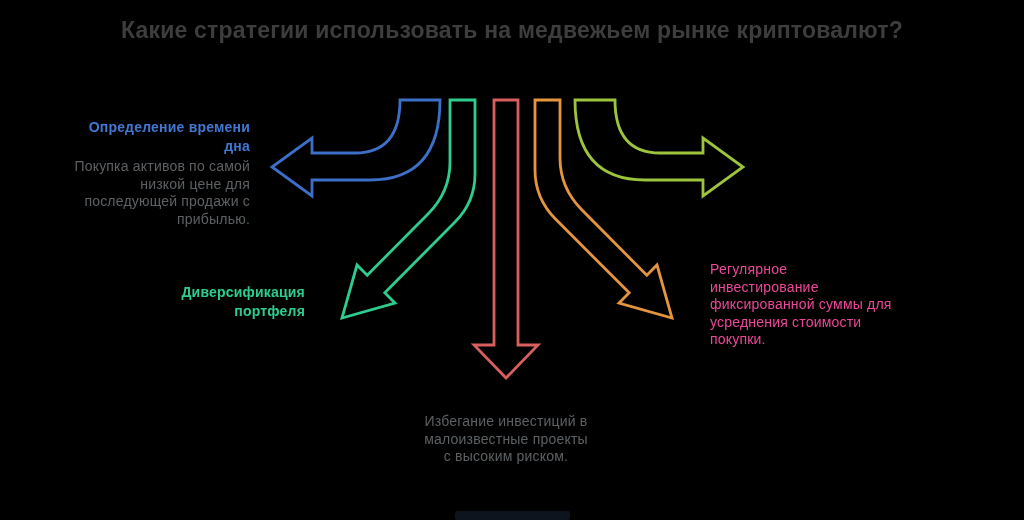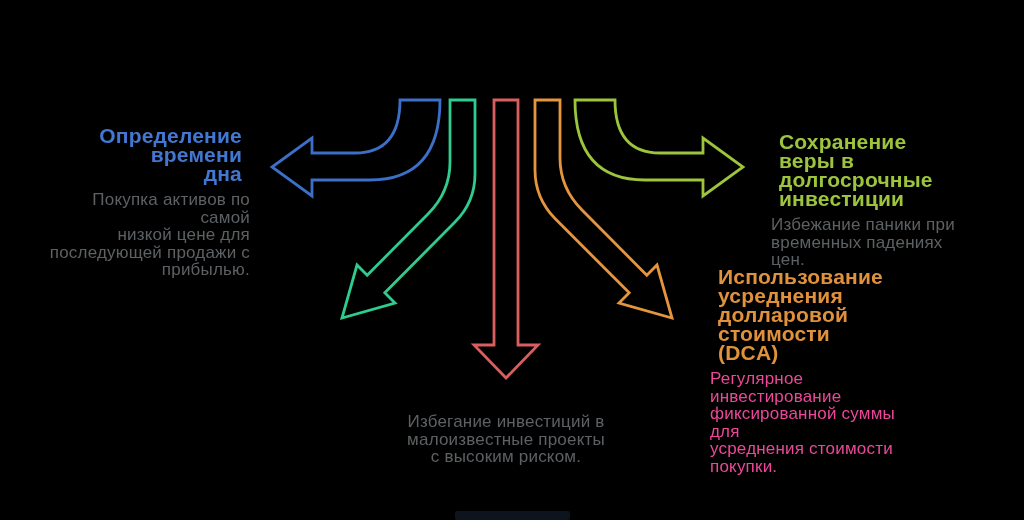--- a/index.html
+++ b/index.html
@@ -8,25 +8,25 @@
     font-family:"Liberation Sans", sans-serif;
   }
   .title {
     position:absolute; top:17px; left:0; width:100%;
     text-align:center; font-size:23px; font-weight:bold; letter-spacing:.2px;
   }
   .arrows { position:absolute; left:0; top:0; }
   .arrows path { fill:none; stroke-width:2.8; stroke-linejoin:miter; }
   .block { position:absolute; }
   .block h2 {
-    margin:8px; font-size:21px; line-height:19px; font-weight:bold;
+    margin:0; font-size:14px; line-height:19px; font-weight:bold;
     white-space:pre-line; letter-spacing:.2px;
   }
   .block p {
-    margin:2px 0 0 0; font-size:17px; line-height:17.5px;
+    margin:2px 0 0 0; font-size:14px; line-height:17.5px;
     white-space:pre-line; letter-spacing:.2px;
   }
   .align-right  { text-align:right; }
   .align-center { text-align:center; }
 
   #block-bottom-timing   { left:38px;  top:118px; width:212px; }
   #block-long-term-faith { left:771px; top:124px; width:205px; }
   #block-diversification { left:98px;  top:283px; width:207px; }
   #block-dca             { left:710px; top:259px; width:196px; }
   #block-avoid-high-risk { left:396px; top:411px; width:220px; }
@@ -34,54 +34,46 @@
   .watermark-strip {
     position:absolute; left:455px; top:511px; width:115px; height:9px;
     background:#0e141d; border-radius:2px;
   }
 </style>
 </head>
 <body>
 
 <div class="stage" style="background: rgb(0, 0, 0);">
 
+  <div class="title" style="color: rgb(61, 61, 61);">Какие стратегии использовать на медвежьем рынке криптовалют?</div>
 
   <svg class="arrows" width="1024" height="520" viewBox="0 0 1024 520">
     <path d="M400,100 L440,100 Q440,180 370,180 L312,180 L312,196 L272,167 L312,138 L312,153 L355,153 Q400,153 400,100 Z" stroke="#3c70c8"></path>
     <path d="M615,100 L575,100 Q575,180 645,180 L703,180 L703,196 L743,167 L703,138 L703,153 L660,153 Q615,153 615,100 Z" stroke="#9dc43d"></path>
     <path d="M450,100 L475,100 L475,174 Q475,202 455,222 L384.8,292.8 L395,303 L342,318 L357,265 L367.2,275.2 L428,214 Q450,192 450,162 Z" stroke="#2ecc8e"></path>
     <path d="M560,100 L535,100 L535,170 Q535,198 555,218.6 L629.2,292.8 L619,303 L672,318 L657,265 L646.8,275.2 L582,210 Q560,188 560,158 Z" stroke="#e5953e"></path>
     <path d="M494,100 L518,100 L518,345 L538,345 L506,378 L474,345 L494,345 Z" stroke="#d95f5f"></path>
   </svg>
 
   <div class="block align-right" id="block-bottom-timing">
     <h2 style="color: rgb(66, 119, 210);">Определение времени
 дна</h2>
     <p style="color: rgb(93, 97, 100);">Покупка активов по самой
 низкой цене для
 последующей продажи с
 прибылью.</p>
   </div>
 
-  <div class="block" id="block-long-term-faith">
-    <h2 style="color: rgb(157, 196, 61);">Сохранение веры в
-долгосрочные
-инвестиции</h2>
-    <p style="color: rgb(93, 97, 100);">Избежание паники при
-временных падениях цен.</p>
-  </div>
 
   <div class="block align-right" id="block-diversification">
+    <h2 style="color: rgb(46, 204, 142);">Диверсификация
+портфеля</h2>
   </div>
 
   <div class="block" id="block-dca">
-    <h2 style="color: rgb(224, 145, 60);">Использование
-усреднения
-долларовой стоимости
-(DCA)</h2>
     <p style="color: #ec4899;">Регулярное
 инвестирование
 фиксированной суммы для
 усреднения стоимости
 покупки.</p>
   </div>
 
   <div class="block align-center" id="block-avoid-high-risk">
     <p style="color: rgb(93, 97, 100);">Избегание инвестиций в
 малоизвестные проекты

